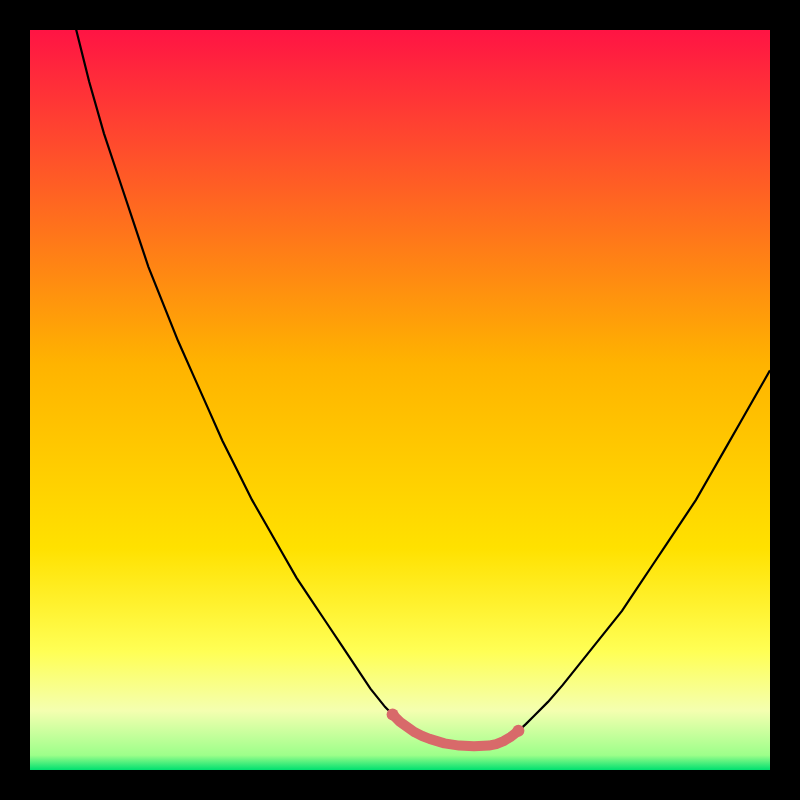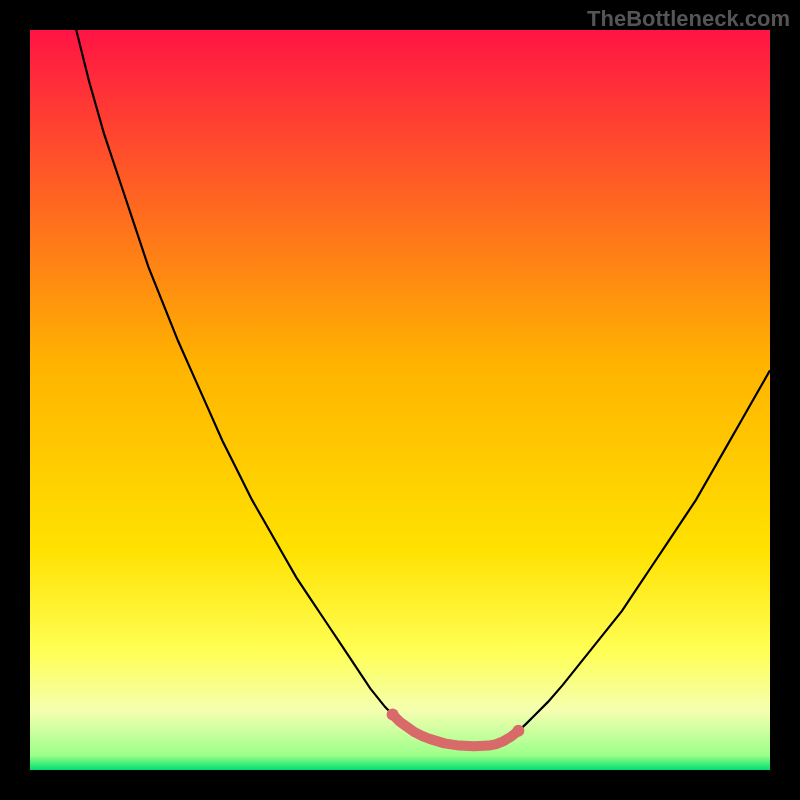--- a/index.html
+++ b/index.html
@@ -64,14 +64,13 @@
     </svg>
 
     <svg class="curve-svg" viewBox="0 0 740 740" preserveAspectRatio="none">
       <path id="main-curve" fill="none" stroke="#000000" stroke-width="2.2" d="M 0.0 -185.0 L 14.8 -125.8 L 29.6 -66.6 L 44.4 -7.4 L 59.2 51.8 L 74.0 103.6 L 88.8 148.0 L 103.6 192.4 L 111.0 214.6 L 118.4 236.8 L 133.2 273.8 L 148.0 310.8 L 162.8 344.1 L 177.6 377.4 L 192.4 410.7 L 207.2 440.3 L 222.0 469.9 L 236.8 495.8 L 251.6 521.7 L 266.4 547.6 L 281.2 569.8 L 296.0 592.0 L 310.8 614.2 L 325.6 636.4 L 340.4 658.6 L 355.2 677.1 L 362.6 684.5 L 370.0 691.9 L 377.4 697.1 L 384.8 702.3 L 392.2 706.0 L 399.6 708.9 L 414.4 713.4 L 429.2 715.6 L 444.0 716.3 L 458.8 715.6 L 466.2 714.1 L 473.6 711.1 L 481.0 706.7 L 488.4 700.8 L 495.8 694.1 L 503.2 686.7 L 518.0 671.9 L 532.8 654.9 L 547.6 636.4 L 562.4 617.9 L 577.2 599.4 L 592.0 580.9 L 606.8 558.7 L 621.6 536.5 L 636.4 514.3 L 651.2 492.1 L 666.0 469.9 L 680.8 444.0 L 695.6 418.1 L 710.4 392.2 L 725.2 366.3 L 740.0 340.4"></path>
       <path id="bottom-curve" fill="none" stroke="#d86a6a" stroke-width="10" stroke-linecap="round" stroke-linejoin="round" d="M 362.6 684.5 L 370.0 691.9 L 377.4 697.1 L 384.8 702.3 L 392.2 706.0 L 399.6 708.9 L 414.4 713.4 L 429.2 715.6 L 444.0 716.3 L 458.8 715.6 L 466.2 714.1 L 473.6 711.1 L 481.0 706.7 L 488.4 700.8"></path>
       <circle id="dot-left" r="6" fill="#d86a6a" cx="362.6" cy="684.5"></circle>
       <circle id="dot-right" r="6" fill="#d86a6a" cx="488.4" cy="700.8"></circle>
     </svg>
   </div>
 
-  <div class="watermark">TheBottleneck.com</div>
 </div>
 
 </body></html>

